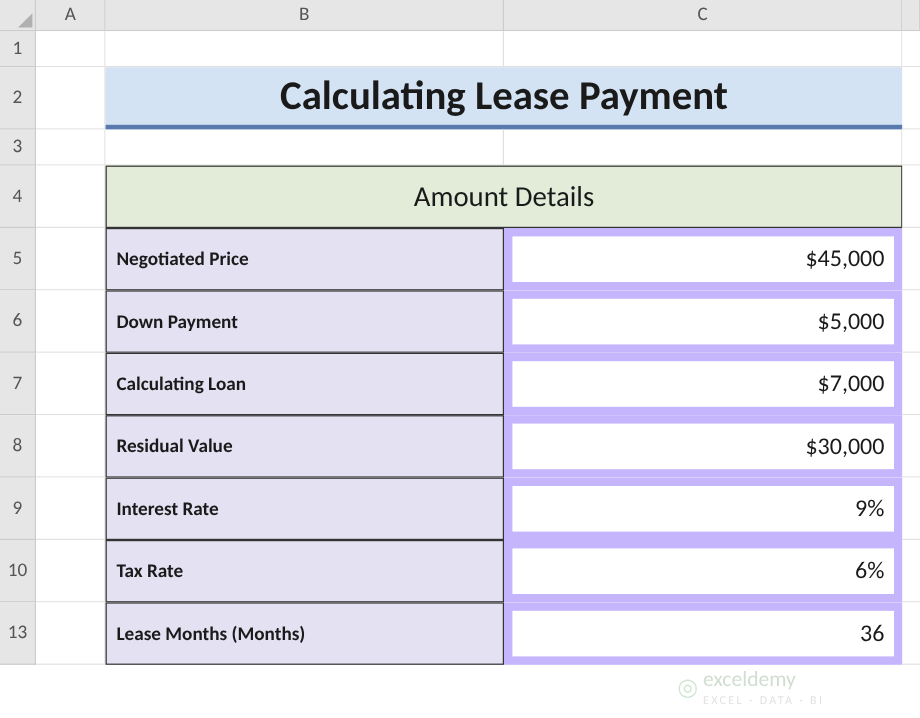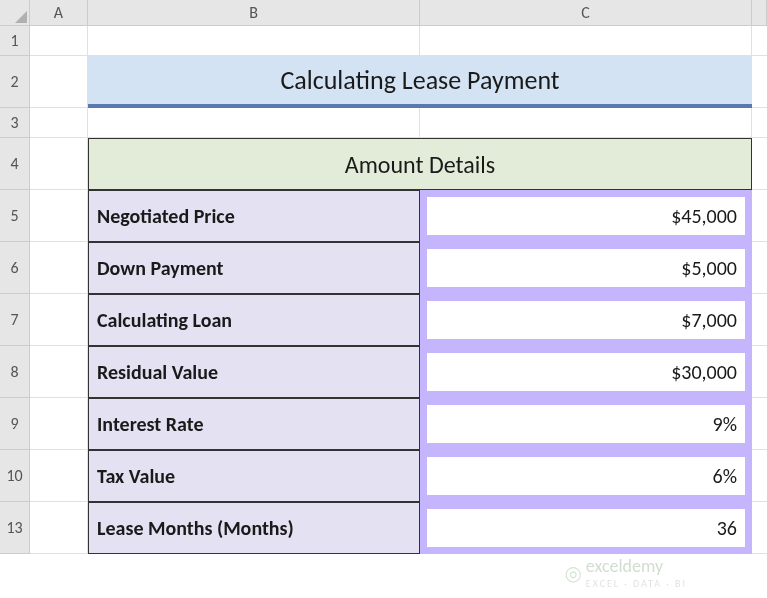--- a/index.html
+++ b/index.html
@@ -72,41 +72,41 @@
     .row-3 { height: 30px; }
     .row-4 { height: 52px; }
     .row-5, .row-6, .row-7, .row-8, .row-9, .row-10, .row-11 { height: 52px; }
     .title-cell {
       grid-column: 3 / 5;
       background: #d4e3f3;
       border-bottom: 4px solid #5a7aaf;
       display: flex;
       align-items: center;
       justify-content: center;
-      font-size: 26px;
-      font-weight: normal;
+      font-size: 34px;
+      font-weight: bold;
       color: #1a1a1a;
     }
     .section-header {
       grid-column: 3 / 5;
       background: #e2ecd9;
       border: 1px solid #333;
       display: flex;
       align-items: center;
       justify-content: center;
       font-size: 24px;
       font-weight: normal;
       color: #1a1a1a;
     }
     .label-cell {
       background: #e4e2f2;
       border: 1px solid #333;
       font-weight: bold;
       color: #1a1a1a;
-      font-size: 20px;
+      font-size: 16px;
     }
     .value-cell {
       background: #ffffff;
       border: 7px solid #c4b5fd;
       justify-content: flex-end;
       color: #1a1a1a;
       font-size: 20px;
     }
     .watermark {
       position: absolute;
@@ -190,21 +190,21 @@
   <div class="cell row-8"></div>
 
   <div class="row-header row-9">9</div>
   <div class="cell row-9"></div>
   <div class="cell label-cell row-9">Interest Rate</div>
   <div class="cell value-cell row-9">9%</div>
   <div class="cell row-9"></div>
 
   <div class="row-header row-10">10</div>
   <div class="cell row-10"></div>
-  <div class="cell label-cell row-10">Tax Value</div>
+  <div class="cell label-cell row-10">Tax Rate</div>
   <div class="cell value-cell row-10">6%</div>
   <div class="cell row-10"></div>
 
   <div class="row-header row-11">13</div>
   <div class="cell row-11"></div>
   <div class="cell label-cell row-11">Lease Months (Months)</div>
   <div class="cell value-cell row-11">36</div>
   <div class="cell row-11"></div>
 </div>
 

